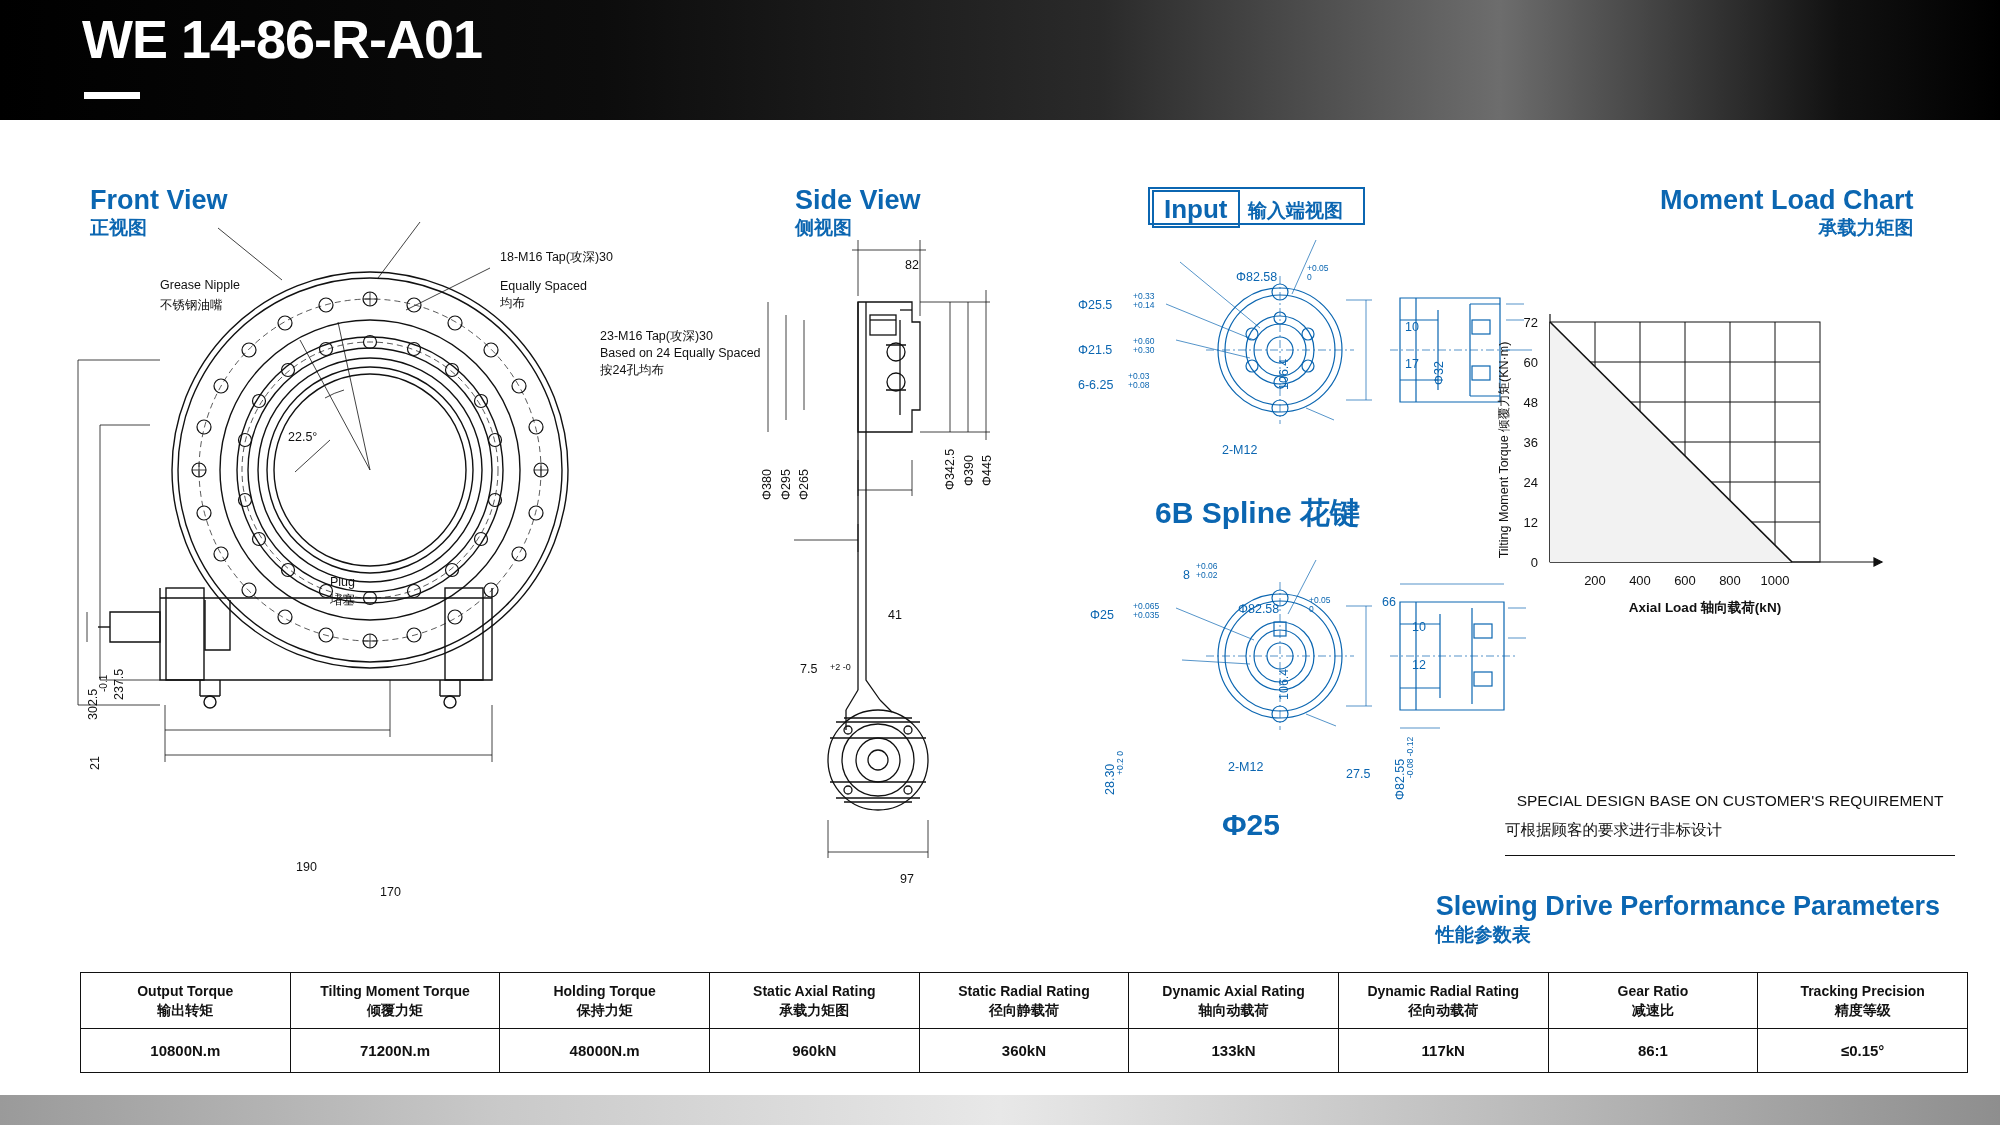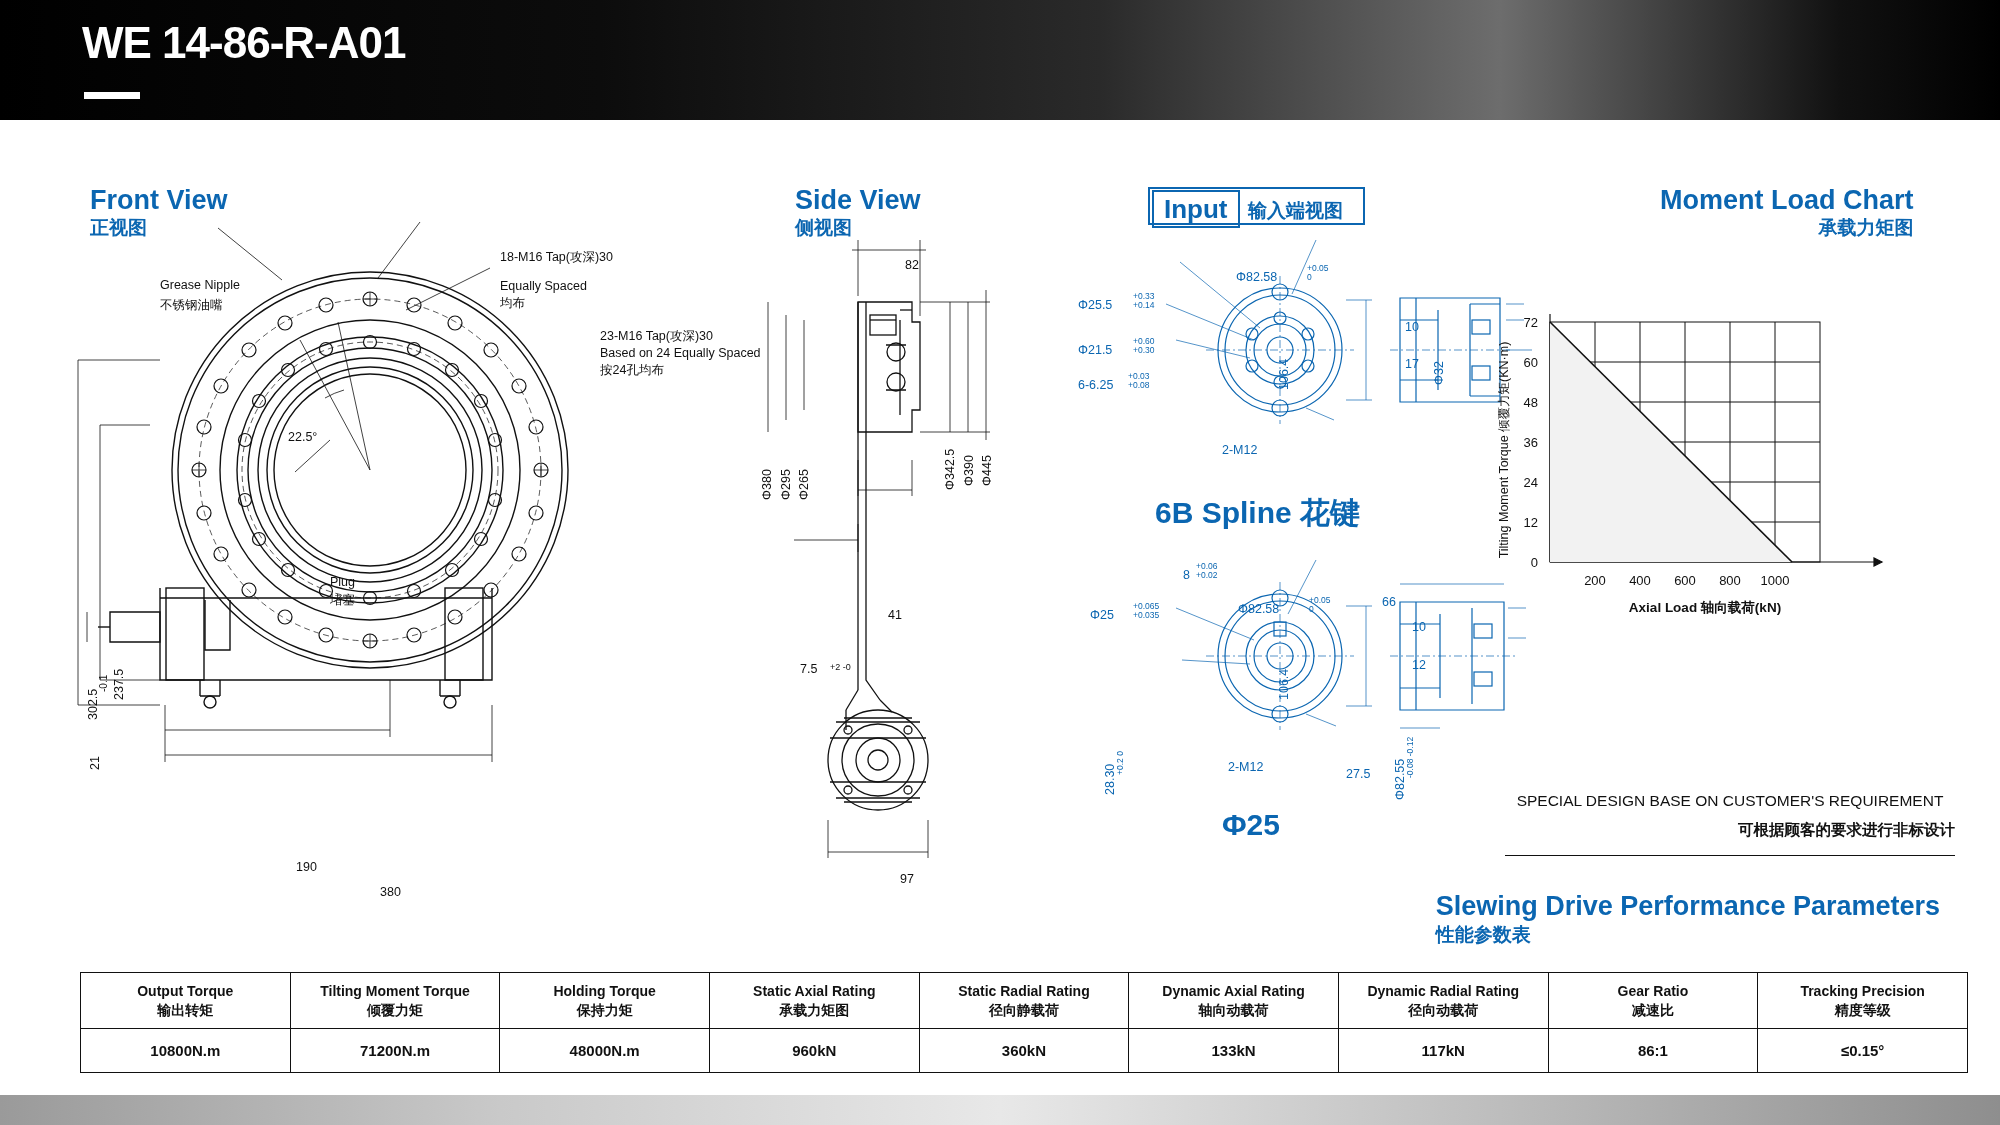--- a/index.html
+++ b/index.html
@@ -12,22 +12,22 @@
     overflow:hidden;
   }
   .page { position:relative; width:2000px; height:1125px; background:#fff; }
 
   
   .header {
     position:absolute; left:0; top:0; width:2000px; height:120px;
     background:linear-gradient(90deg,#000 0%, #0c0c0c 30%, #2a2a2a 55%, #6d6d6d 75%, #111 92%, #000 100%);
   }
   .header-title {
-    position:absolute; left:82px; top:18px;
-    color:#fff; font-size:44px; font-weight:bold; letter-spacing:-1px;
+    position:absolute; left:82px; top:8px;
+    color:#fff; font-size:54px; font-weight:bold; letter-spacing:-1px;
     font-family:"Liberation Sans", sans-serif;
   }
   .header-underline {
     position:absolute; left:84px; top:92px; width:56px; height:7px; background:#fff;
   }
 
   
   .footer-bar {
     position:absolute; left:0; bottom:0; width:2000px; height:30px;
     background:linear-gradient(90deg,#9a9a9a 0%, #c9c9c9 25%, #e8e8e8 50%, #bdbdbd 75%, #8e8e8e 100%);
@@ -56,21 +56,21 @@
   .dimb { position:absolute; font-size:12.5px; color:#0b66b1; white-space:nowrap; }
 
   .big-blue { position:absolute; color:#0b66b1; font-size:30px; font-weight:bold; white-space:nowrap; }
 
   
   svg { position:absolute; left:0; top:0; overflow:visible; }
 
   
   .chart-wrap { position:absolute; left:1490px; top:300px; width:400px; height:330px; }
   .chart-note { position:absolute; font-size:15.5px; color:#111; text-align:center; white-space:nowrap;}
-  .chart-note-cn { position:absolute; font-size:15.5px; color:#111; text-align:right; white-space:nowrap;font-weight:bold;}
+  .chart-note-cn { position:absolute; font-size:15.5px; color:#111; text-align:left; white-space:nowrap;}
   .chart-rule { position:absolute; background:#111; height:1px; }
 
   
   .perf-title { position:absolute; right:60px; top:890px; text-align:left; }
   .perf-title .en { color:#0b66b1; font-size:27px; font-weight:bold; line-height:32px; }
   .perf-title .cn { color:#0b66b1; font-size:19px; font-weight:bold; line-height:26px; }
 
   table.perf {
     position:absolute; left:80px; top:972px; width:1888px;
     border-collapse:collapse; table-layout:fixed;
@@ -230,21 +230,21 @@
 
   <div class="lbl" style="left:288px; top:430px;">22.5°</div>
   <div class="lbl" style="left:330px; top:575px;">Plug</div>
   <div class="lbl" style="left:330px; top:593px;">堵塞</div>
 
   <div class="dim rot90" style="left:86px; top:720px;">302.5</div>
   <div class="dim rot90" style="left:98px; top:692px; font-size:10px;">-0.1</div>
   <div class="dim rot90" style="left:112px; top:700px;">237.5</div>
   <div class="dim rot90" style="left:88px; top:770px;">21</div>
   <div class="dim" style="left:296px; top:860px;">190</div>
-  <div class="dim" style="left:380px; top:885px;">380</div>
+  <div class="dim" style="left:380px; top:885px;">170</div>
 
   <div class="sec-h" style="left:795px; top:185px;">
     <div class="en">Side View</div>
     <div class="cn">侧视图</div>
   </div>
 
   <svg width="330" height="640" style="left:800px; top:260px;">
     <g stroke="#111" fill="none" stroke-width="1.3">
 
       <path d="M 58 42 L 112 42 L 112 62 L 120 62 L 120 150 L 112 150 L 112 172 L 58 172 Z"></path>

